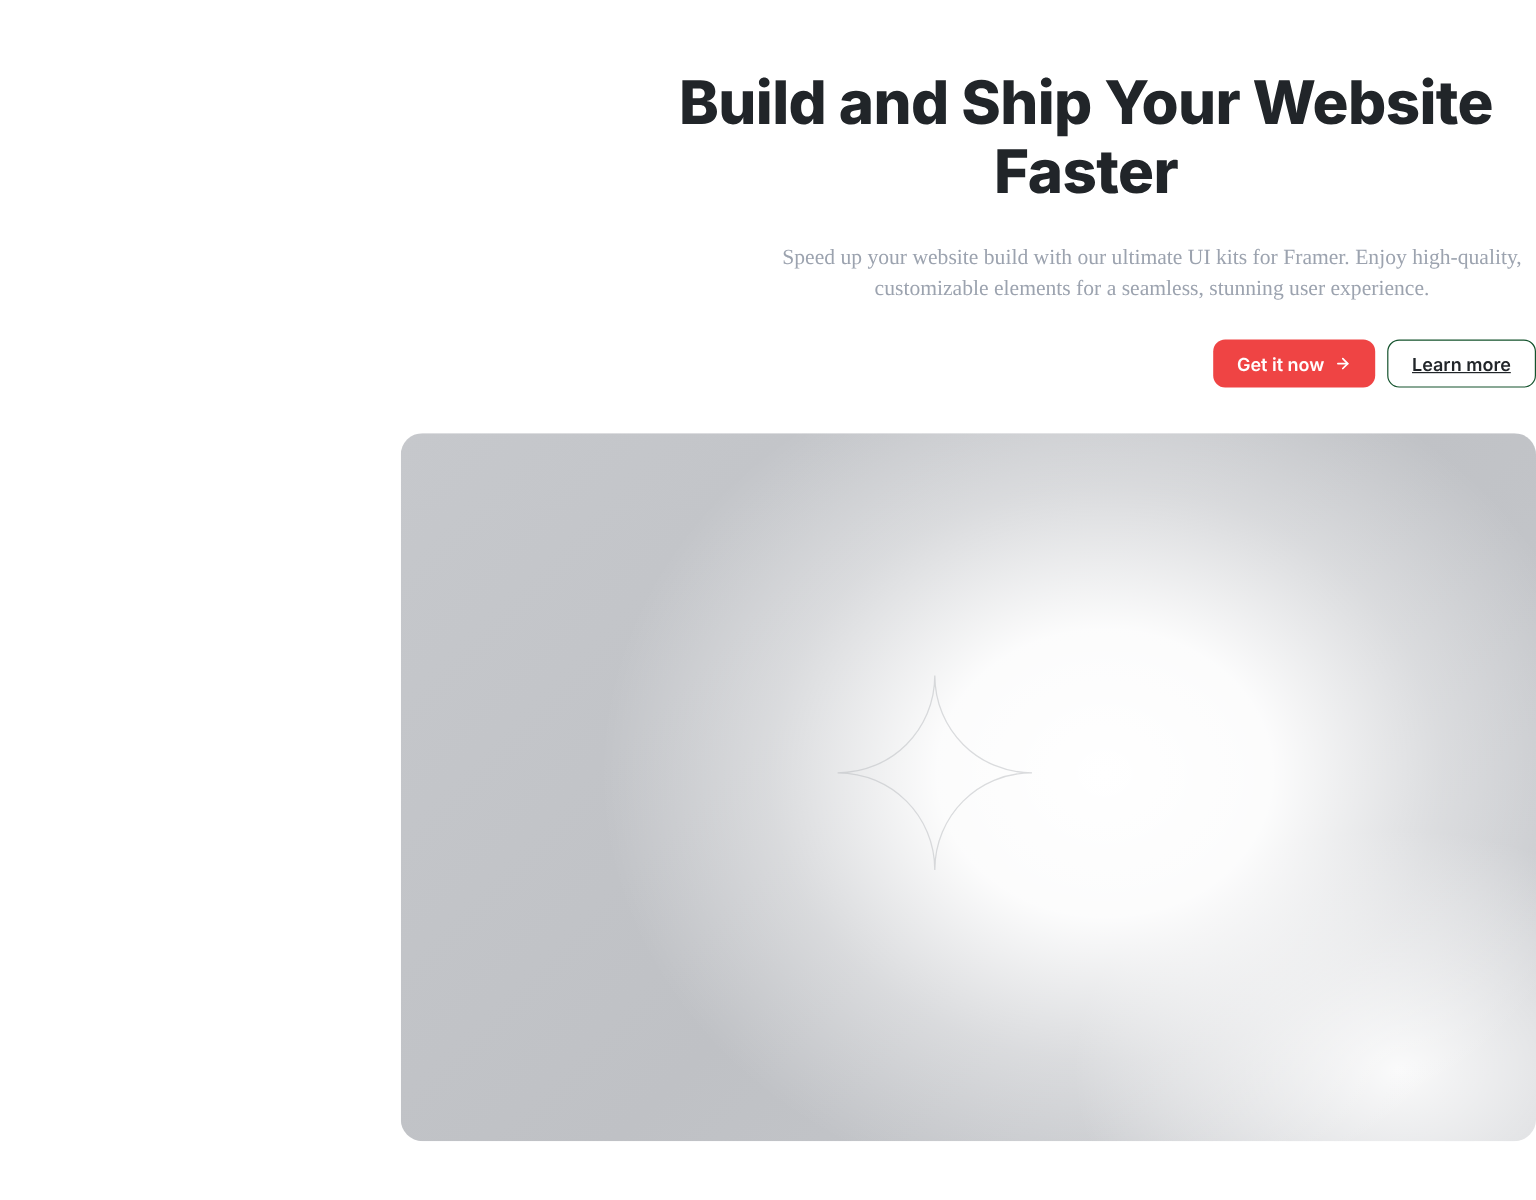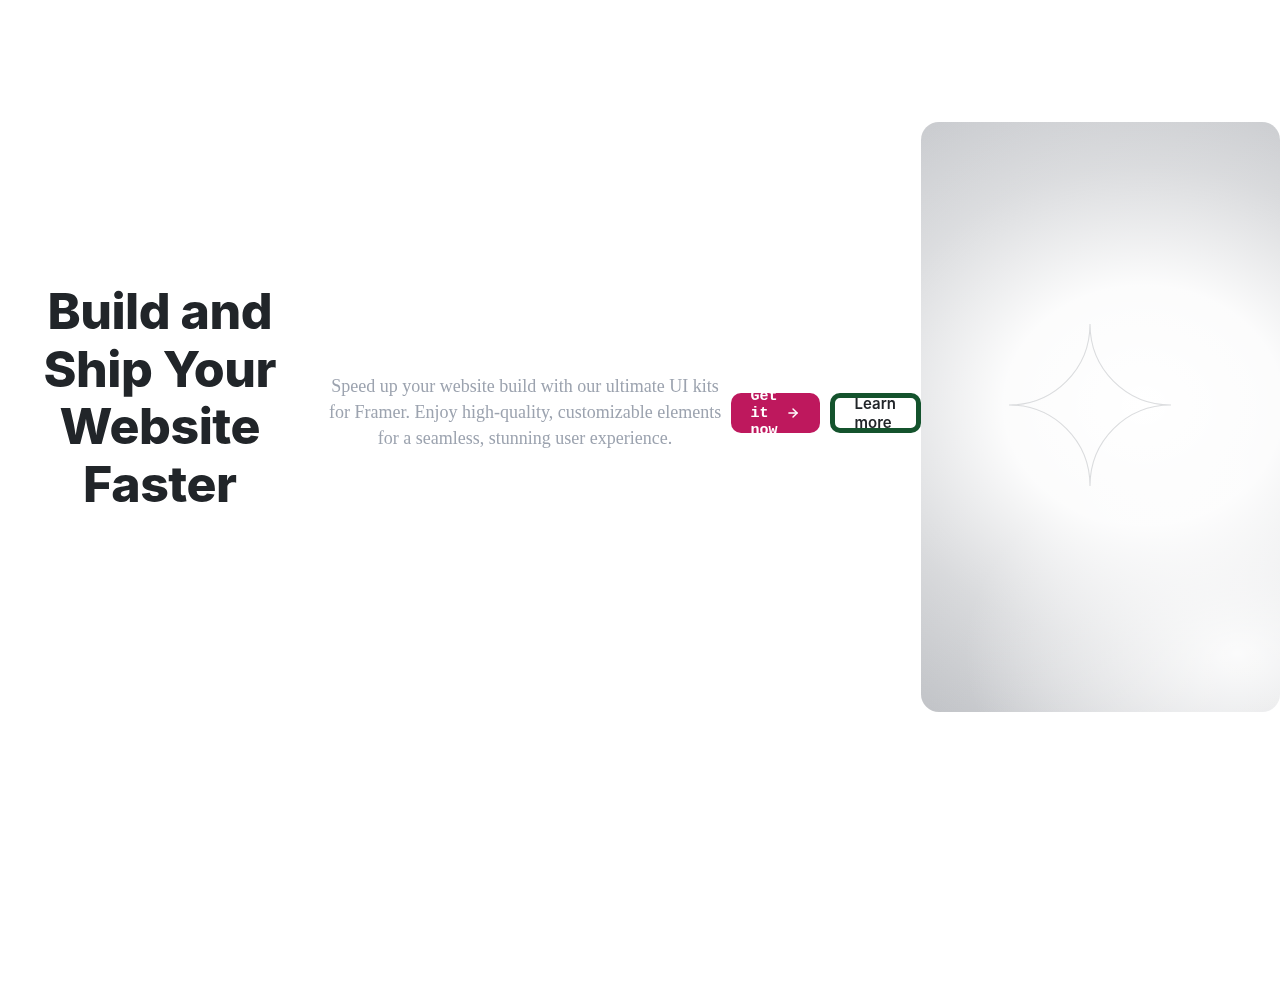--- a/index.html
+++ b/index.html
@@ -9,23 +9,23 @@
     }
     body {
       font-family: -apple-system, BlinkMacSystemFont, 'Segoe UI', 'Inter', Roboto, sans-serif;
       background: #ffffff;
       width: 1280px;
       height: 1000px;
       overflow: hidden;
     }
     .container {
       display: flex;
-      flex-direction: row;
-      align-items: center;
-      padding-top: 84px;
+      flex-direction: column;
+      align-items: flex-end;
+      padding-top: 58px;
     }
     .headline {
       font-size: 50px;
       font-weight: 800;
       color: #212529;
       text-align: center;
       line-height: 1.15;
       max-width: 750px;
       letter-spacing: -0.5px;
     }
@@ -51,28 +51,28 @@
       height: 40px;
       padding: 0 20px;
       border-radius: 10px;
       font-size: 15px;
       font-weight: 600;
       cursor: pointer;
       border: none;
       text-decoration: none;
     }
     .btn-primary {
-      background: #be185d;
+      background: #ef4444;
       color: #ffffff;
-      font-family: Liberation Mono, monospace;
     }
     .btn-secondary {
       background: #ffffff;
       color: #212529;
-      border: 5px solid #14532d;
+      border: 1px solid #14532d;
+      text-decoration: underline;
     }
     .arrow-icon {
       display: inline-flex;
       align-items: center;
     }
     .hero-image {
       width: 946px;
       height: 590px;
       margin-top: 38px;
       border-radius: 18px;

